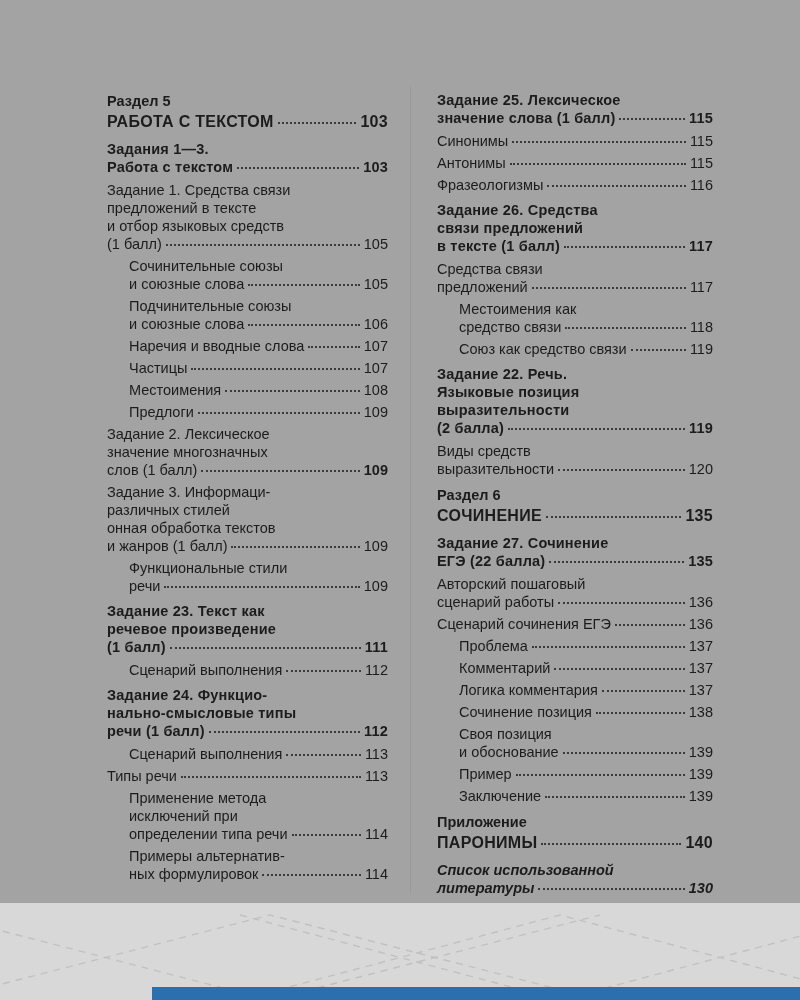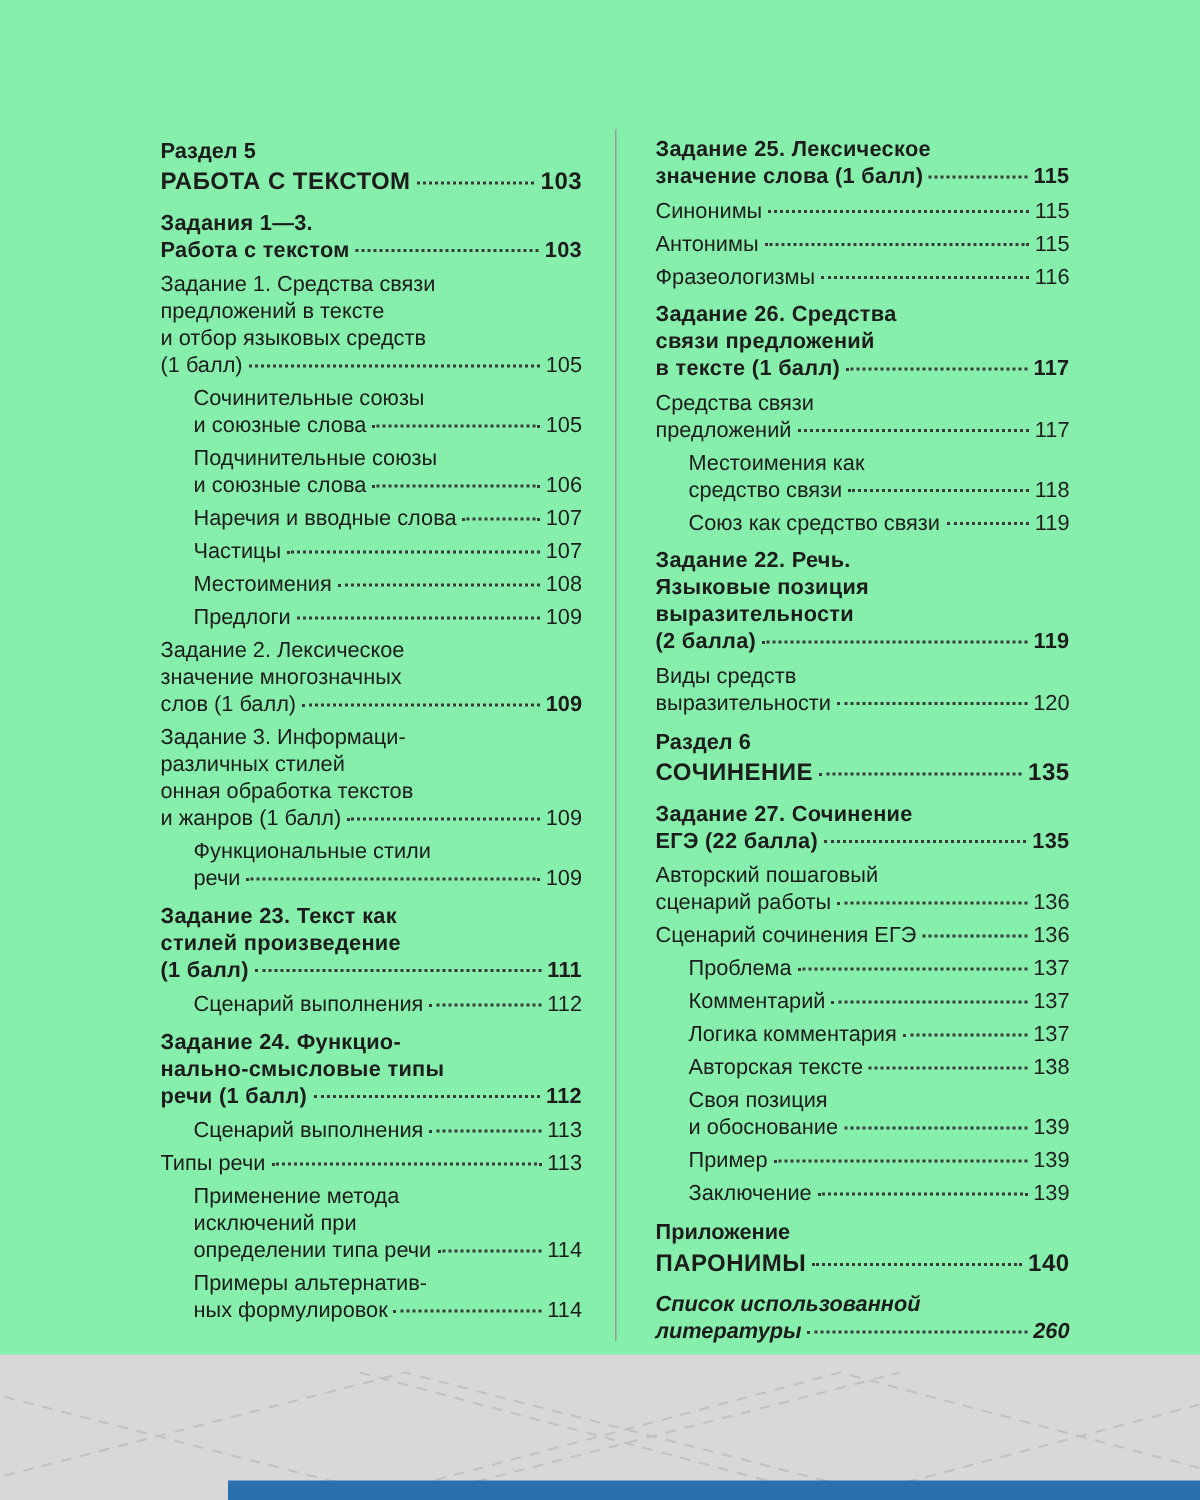--- a/index.html
+++ b/index.html
@@ -1,19 +1,19 @@
 <!DOCTYPE html>
 <html><head>
 <meta charset="utf-8">
 <style>
   html,body { margin:0; padding:0; }
   .page {
     position:relative;
     width:800px; height:1000px;
-    background:#86efac;
+    background:#a3a3a3;
     overflow:hidden;
     font-family:"Liberation Sans", sans-serif;
     color:#1c1c1c;
   }
   .toc-col {
     position:absolute; top:84px;
     font-size:14.5px; line-height:18px;
   }
   .col-left  { left:107px; width:281px; }
   .col-right { left:437px; width:276px; }
@@ -152,21 +152,21 @@
       <div class="entry style-normal indent">
         <div class="line"><span class="txt">Функциональные стили</span></div>
         <div class="line leader-line">
           <span class="txt">речи</span>
           <span class="dots"></span>
           <span class="pg">109</span>
         </div>
       </div>
       <div class="entry style-bold">
         <div class="line"><span class="txt">Задание 23. Текст как</span></div>
-        <div class="line"><span class="txt">стилей произведение</span></div>
+        <div class="line"><span class="txt">речевое произведение</span></div>
         <div class="line leader-line">
           <span class="txt">(1 балл)</span>
           <span class="dots"></span>
           <span class="pg">111</span>
         </div>
       </div>
       <div class="entry style-normal indent">
         <div class="line leader-line">
           <span class="txt">Сценарий выполнения</span>
           <span class="dots"></span>
@@ -346,21 +346,21 @@
       </div>
       <div class="entry style-normal indent">
         <div class="line leader-line">
           <span class="txt">Логика комментария</span>
           <span class="dots"></span>
           <span class="pg">137</span>
         </div>
       </div>
       <div class="entry style-normal indent">
         <div class="line leader-line">
-          <span class="txt">Авторская тексте</span>
+          <span class="txt">Сочинение позиция</span>
           <span class="dots"></span>
           <span class="pg">138</span>
         </div>
       </div>
       <div class="entry style-normal indent">
         <div class="line"><span class="txt">Своя позиция</span></div>
         <div class="line leader-line">
           <span class="txt">и обоснование</span>
           <span class="dots"></span>
           <span class="pg">139</span>
@@ -388,21 +388,21 @@
           <span class="txt">ПАРОНИМЫ</span>
           <span class="dots"></span>
           <span class="pg">140</span>
         </div>
       </div>
       <div class="entry style-italic">
         <div class="line"><span class="txt">Список использованной</span></div>
         <div class="line leader-line">
           <span class="txt">литературы</span>
           <span class="dots"></span>
-          <span class="pg">260</span>
+          <span class="pg">130</span>
         </div>
       </div>
     </div>
 
   <div class="footer-band">
     <svg width="800" height="97" viewBox="0 0 800 97">
       <g fill="none" stroke="#c1c1c1" stroke-width="1.4" stroke-dasharray="7 6">
         <path d="M -60 97 L 270 12 L 600 97"></path>
         <path d="M -60 12 L 270 97 L 600 12"></path>
         <path d="M 240 97 L 560 12 L 880 97"></path>

